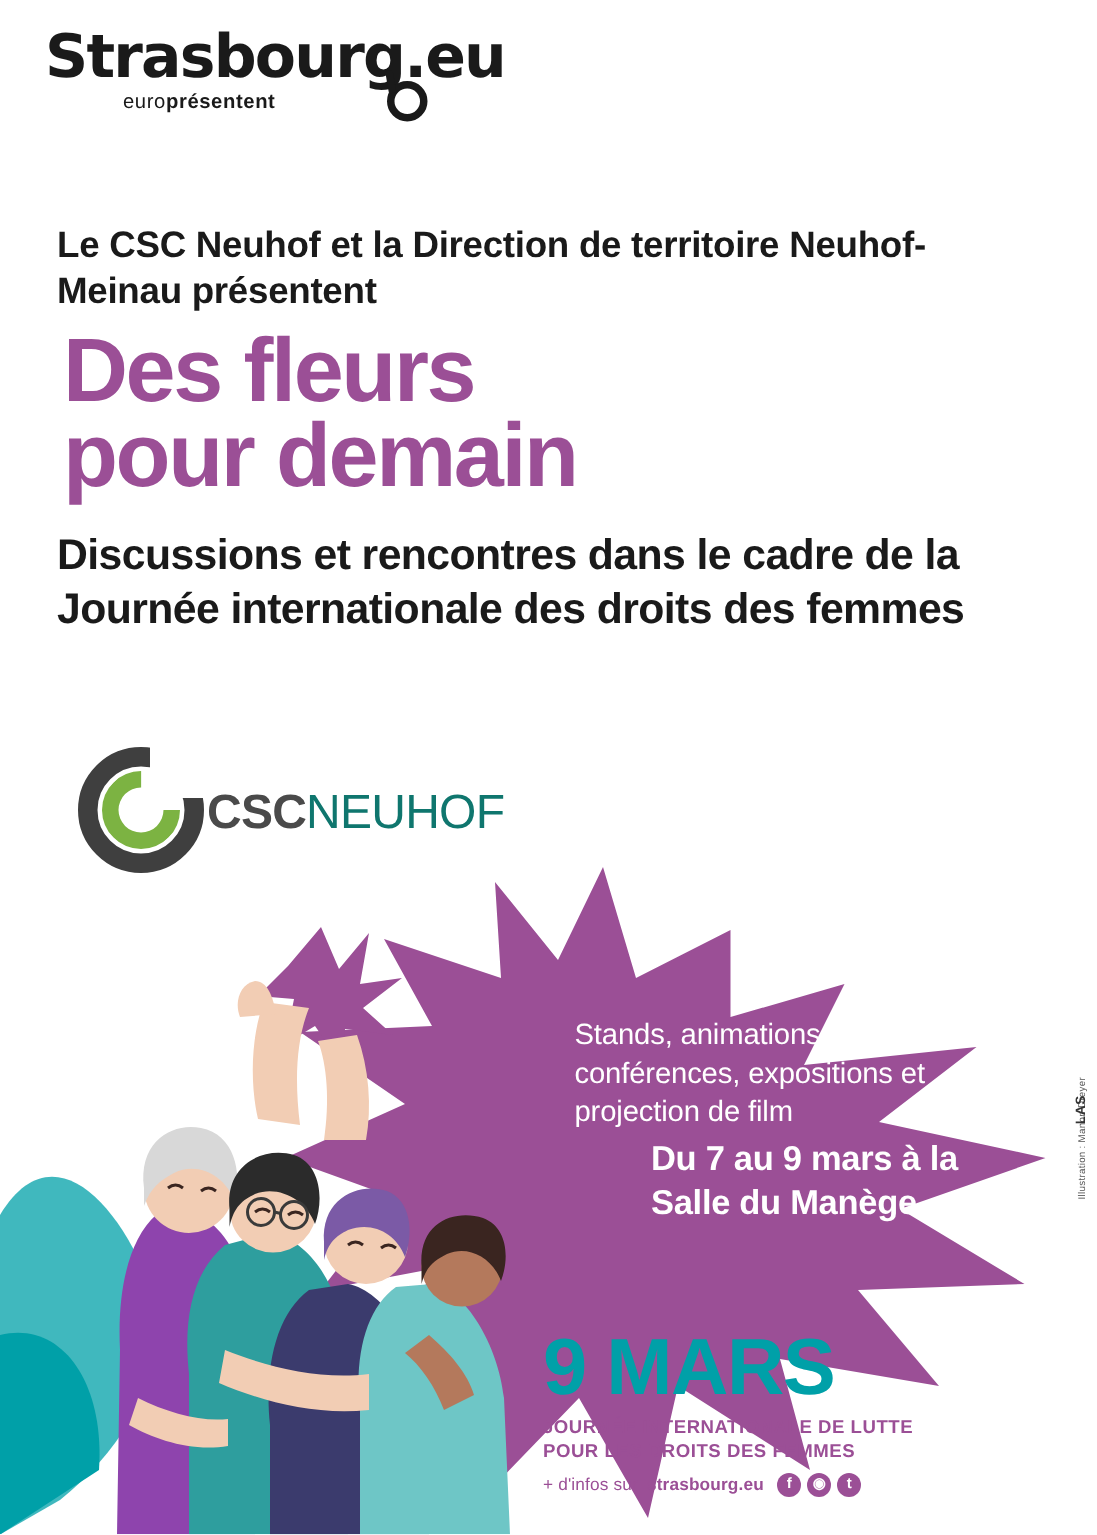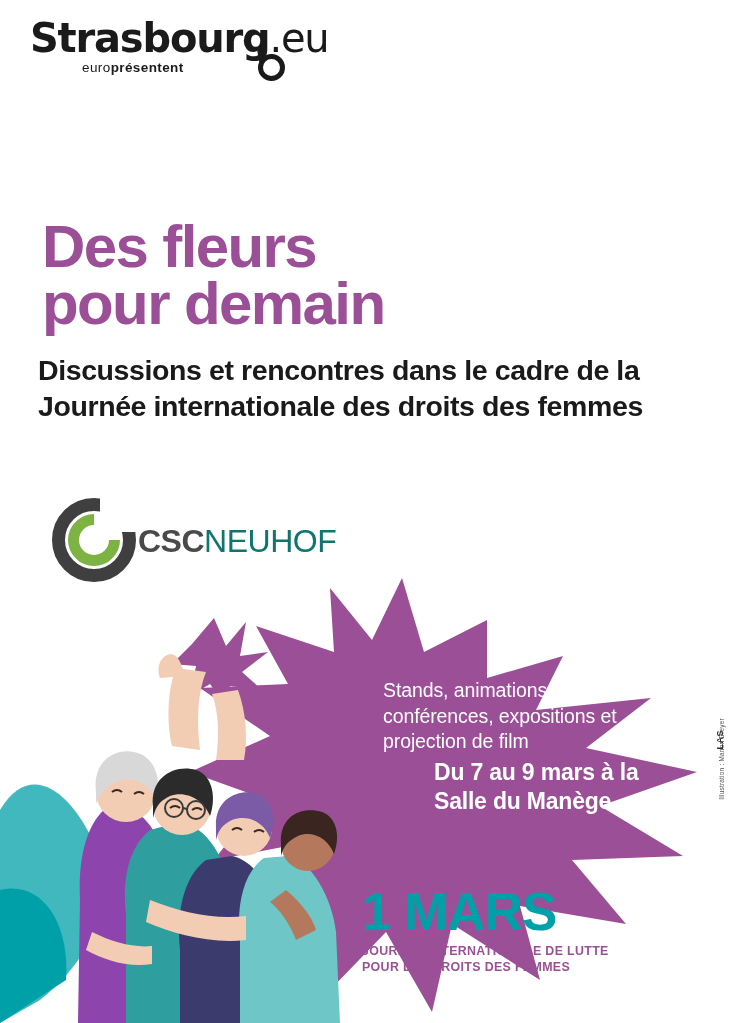--- a/index.html
+++ b/index.html
@@ -32,21 +32,21 @@
   .logo-main {
     font-family: "DejaVu Sans", sans-serif;
     font-size: 40px;
     font-weight: bold;
     letter-spacing: -1.2px;
     line-height: 1;
     color: #1a1a1a;
     white-space: nowrap;
   }
   .logo-main .dot-eu {
-    font-weight: normal;
+    font-weight: bold;
   }
   .logo-sub {
     position: relative;
     margin-top: 2px;
     margin-left: 52px;
     font-size: 13.5px;
     letter-spacing: 0.4px;
     color: #1a1a1a;
     white-space: nowrap;
   }
@@ -274,20 +274,21 @@
 <body>
 
 <div class="poster">
 
   <div class="logo-block">
     <div class="logo-main"><span>Strasbourg</span><span class="dot-eu">.eu</span></div>
     <div class="logo-sub"><span>euro</span><b>présentent</b></div>
     <div class="logo-mark"></div>
   </div>
 
+  <div class="presenters">Le CSC Neuhof et la Direction de territoire Neuhof-Meinau présentent</div>
 
   <div class="title">
     <div>Des fleurs</div>
     <div>pour demain</div>
   </div>
 
   <div class="subtitle">Discussions et rencontres dans le cadre de la Journée internationale des droits des femmes</div>
 
   <div class="csc-logo">
     <div class="csc-c"></div>
@@ -341,23 +342,32 @@
       <path d="M150 340 C 180 352, 214 360, 246 356 L 246 380 C 210 384, 174 374, 146 362 Z" fill="#f2cdb4"></path>
       <path d="M92 372 C 112 382, 134 388, 152 386 L 152 404 C 128 408, 104 400, 86 390 Z" fill="#f2cdb4"></path>
       <path d="M286 330 C 300 342, 312 356, 316 370 L 296 380 C 290 364, 280 350, 270 342 Z" fill="#b4795c"></path>
     </svg>
 
     <div class="burst-text">Stands, animations, conférences, expositions et projection de film</div>
     <div class="burst-date">Du 7 au 9 mars à la Salle du Manège</div>
   </div>
 
   <div class="mars-block">
-    <div class="mars-big">1 MARS</div>
+    <div class="mars-big">9 MARS</div>
     <div class="mars-sub">
       <div>JOURNÉE INTERNATIONALE DE LUTTE</div>
       <div>POUR LES DROITS DES FEMMES</div>
     </div>
+    <div class="mars-infos">
+      <span>+ d'infos sur </span>
+        <b>strasbourg.eu</b>
+      <span class="social">
+        <span class="soc">f</span>
+        <span class="soc">◉</span>
+        <span class="soc">t</span>
+      </span>
+    </div>
   </div>
 
   <div class="credit">Illustration : Manon Dreyer</div>
   <div class="credit-mark">LAS</div>
 
 </div>
 
 </body></html>

